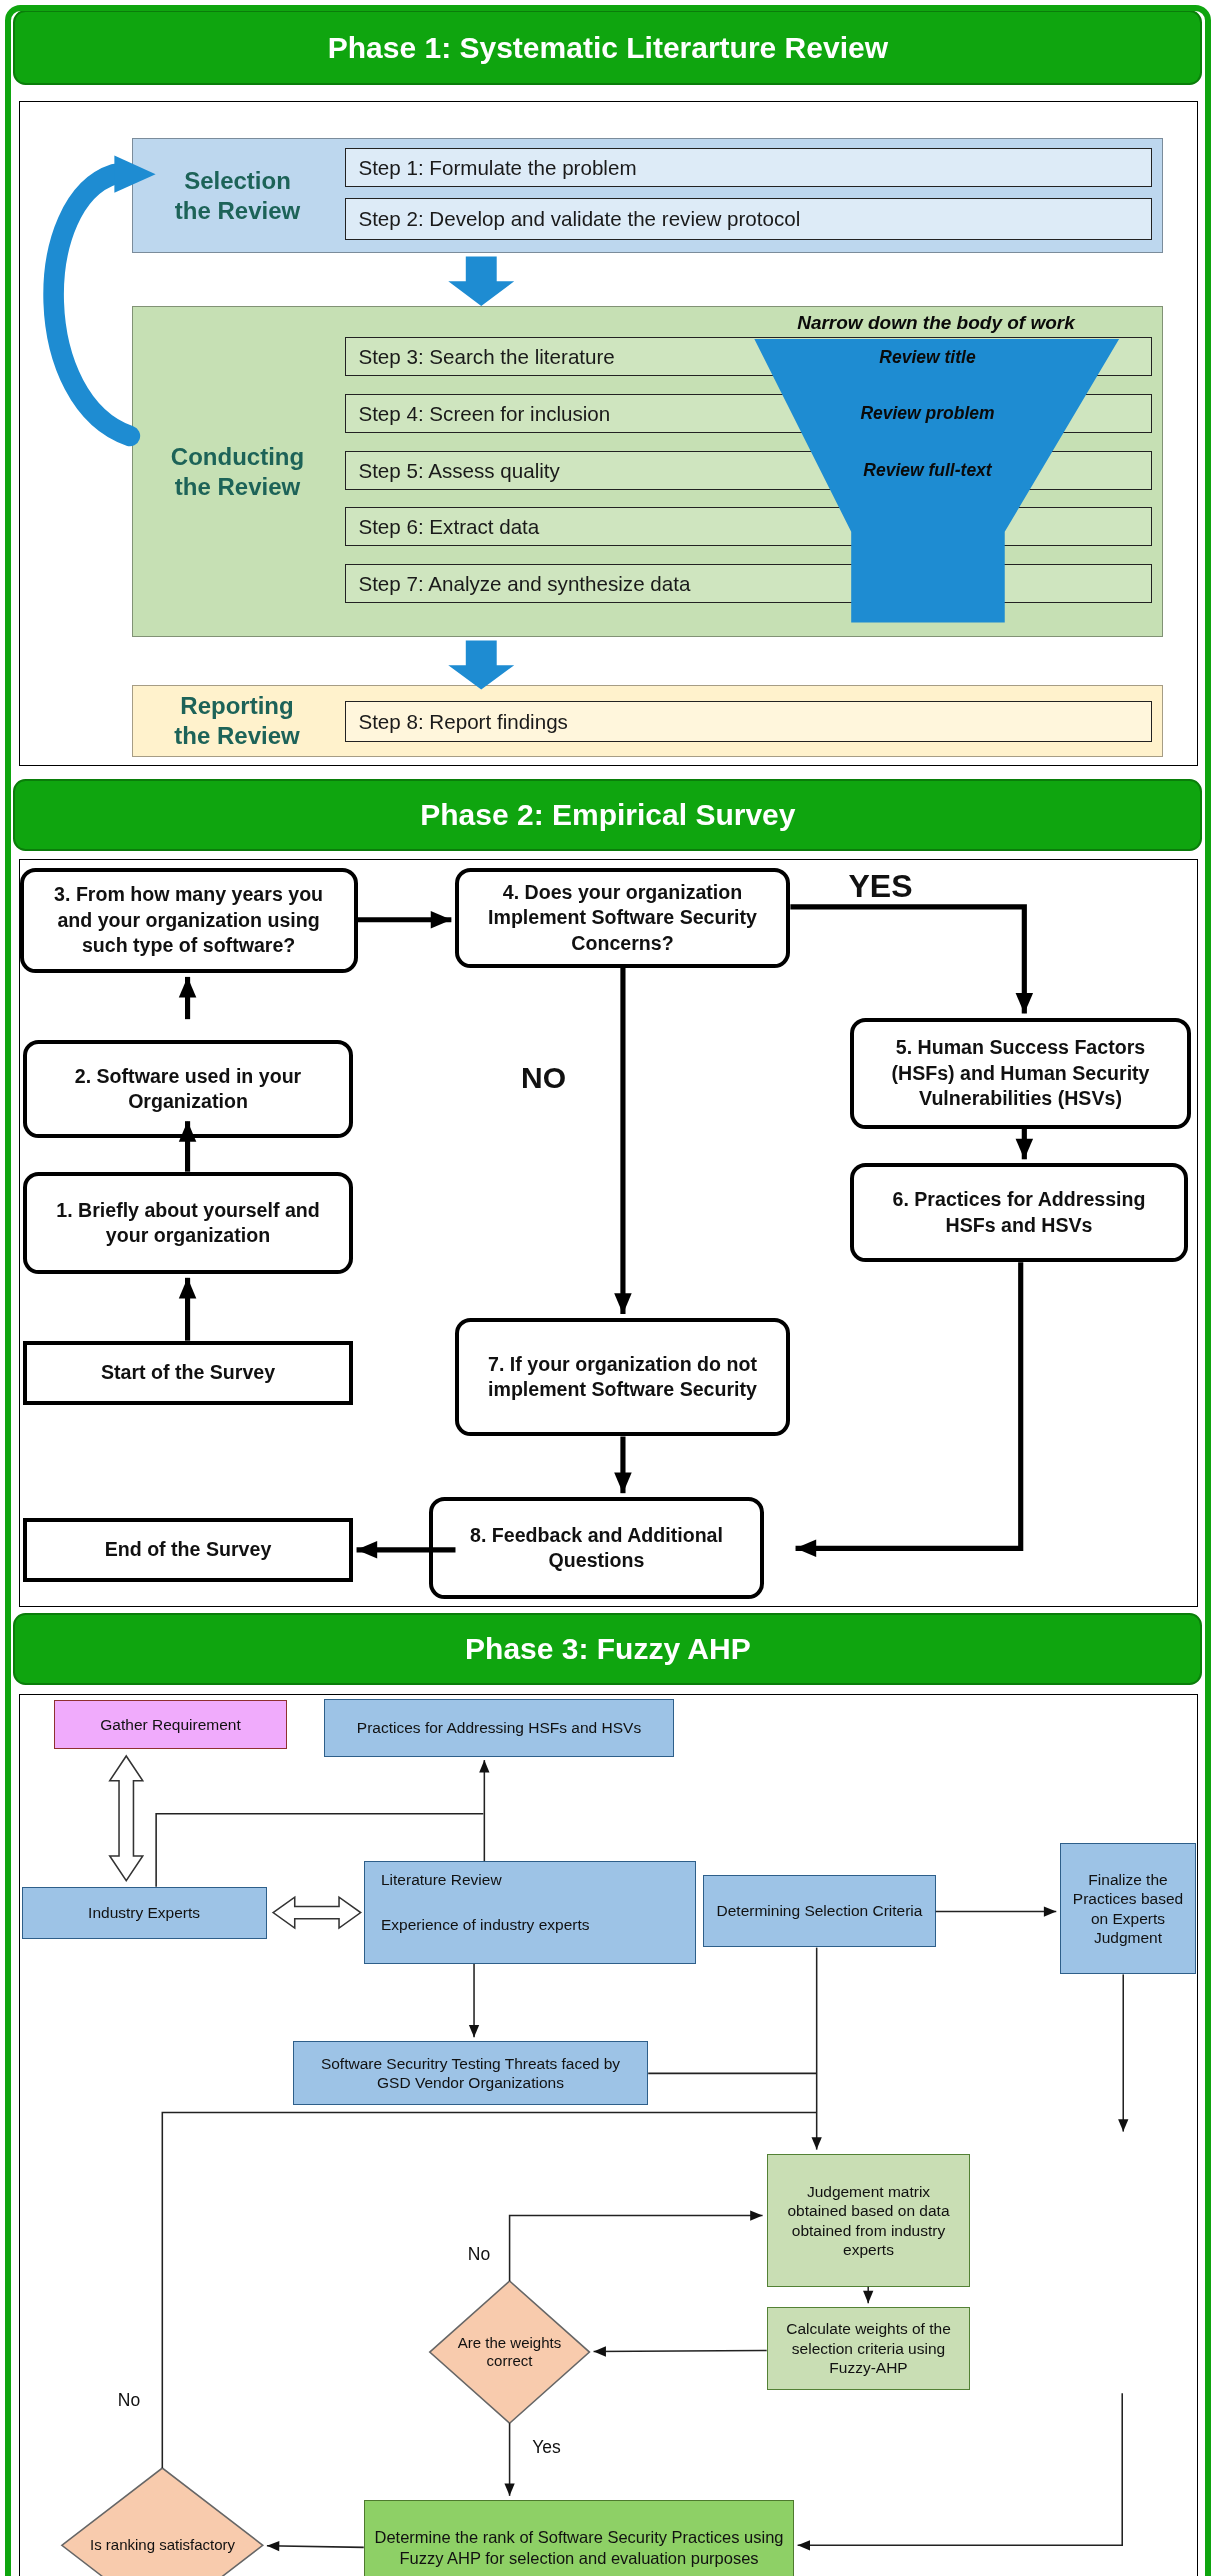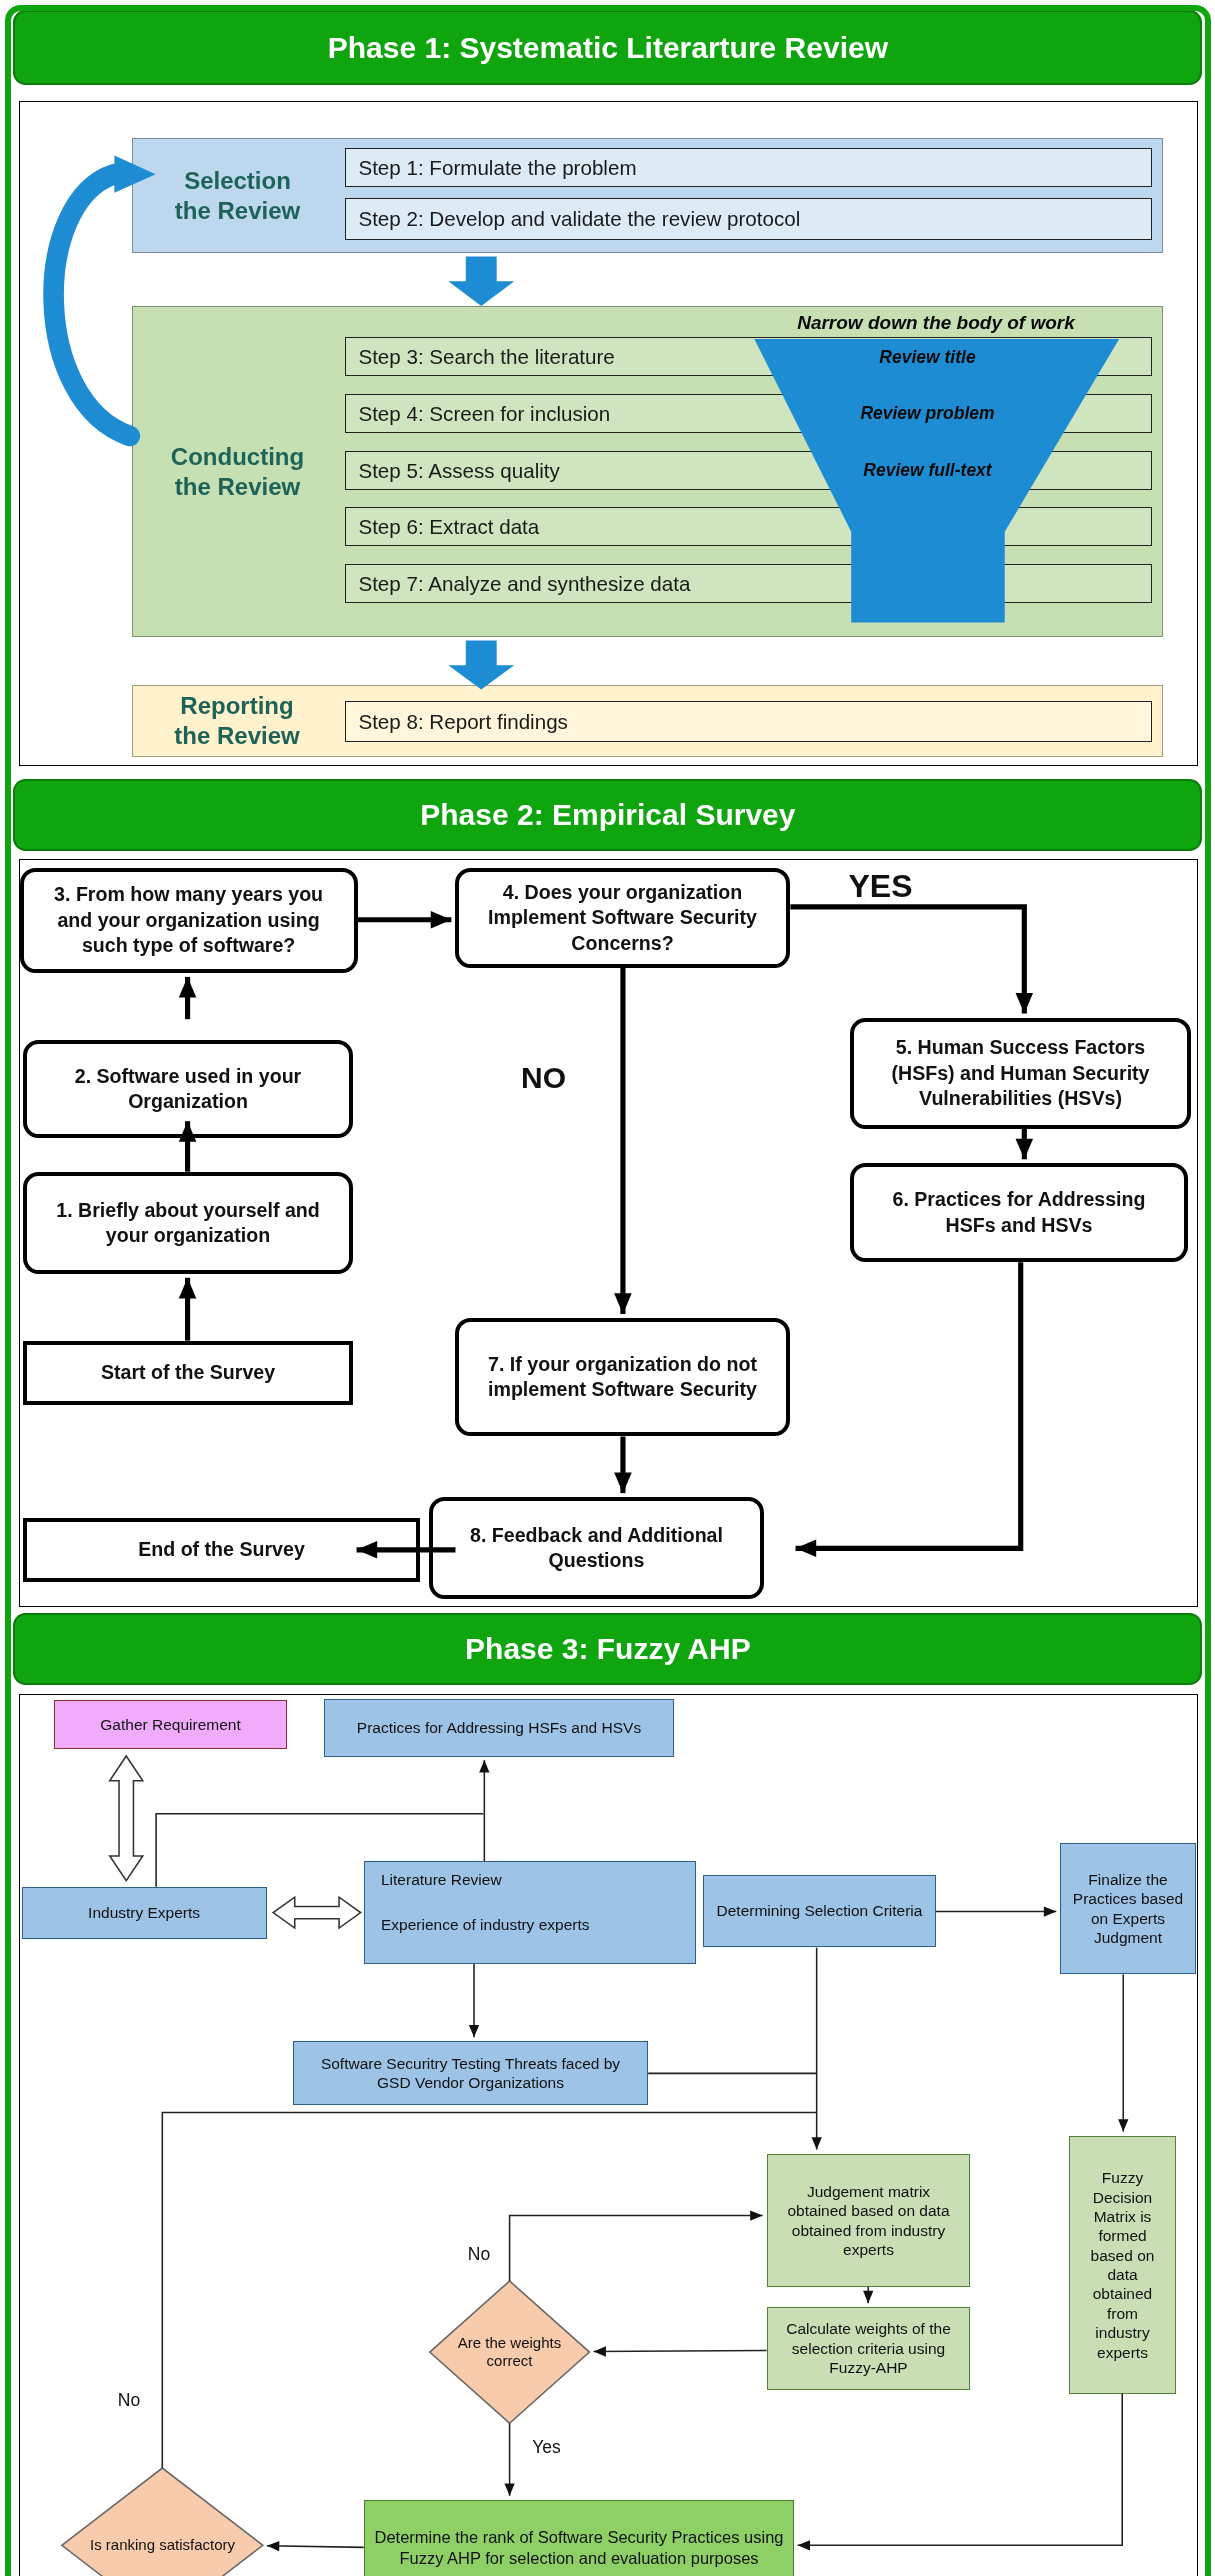--- a/index.html
+++ b/index.html
@@ -75,36 +75,35 @@
   <div class="abs p2node flexc" style="left:455px;top:868px;width:335px;height:100px;">4. Does your organization Implement Software Security Concerns?</div>
   <div class="abs bigword flexc" style="left:824px;top:868px;width:113px;height:36px;font-size:32px;">YES</div>
   <div class="abs p2node flexc" style="left:23px;top:1019px;width:330px;height:98px;margin-top:21px;">2. Software used in your Organization</div>
   <div class="abs p2node flexc" style="left:850px;top:1018px;width:341px;height:111px;">5. Human Success Factors (HSFs) and Human Security Vulnerabilities (HSVs)</div>
   <div class="abs bigword flexc" style="left:505px;top:1061px;width:77px;height:34px;font-size:30px;">NO</div>
   <div class="abs p2node flexc" style="left:850px;top:1163px;width:338px;height:99px;">6. Practices for Addressing HSFs and HSVs</div>
   <div class="abs p2node flexc" style="left:23px;top:1172px;width:330px;height:102px;">1. Briefly about yourself and your organization</div>
   <div class="abs p2node p2sharp flexc" style="left:23px;top:1341px;width:330px;height:64px;">Start of the Survey</div>
   <div class="abs p2node flexc" style="left:455px;top:1318px;width:335px;height:118px;">7. If your organization do not implement Software Security</div>
   <div class="abs p2node flexc" style="left:429px;top:1497px;width:335px;height:102px;">8. Feedback and Additional Questions</div>
-  <div class="abs p2node p2sharp flexc" style="left:23px;top:1518px;width:397px;height:64px;">End of the Survey</div>
+  <div class="abs p2node p2sharp flexc" style="left:23px;top:1518px;width:330px;height:64px;">End of the Survey</div>
 
   <div class="abs hdr flexc" style="left:13.4px;top:1613px;width:1189px;height:72px;">Phase 3: Fuzzy AHP</div>
   <div class="abs panel" style="left:18.5px;top:1694px;width:1179px;height:1081px;"></div>
 
   <div class="abs p3node pk flexc" style="left:54px;top:1700px;width:233px;height:49px;">Gather Requirement</div>
   <div class="abs p3node b flexc" style="left:324px;top:1699px;width:350px;height:58px;">Practices for Addressing HSFs and HSVs</div>
   <div class="abs p3node b flexc" style="left:21.6px;top:1887px;width:245px;height:52px;">Industry Experts</div>
   <div class="abs p3node b" style="left:364px;top:1861px;width:332px;height:103px;"></div>
   <div class="abs" style="left:381px;top:1871px;width:289px;height:23px;font-size:15.5px;">Literature Review</div>
   <div class="abs" style="left:381px;top:1916px;width:299px;height:23px;font-size:15.5px;">Experience of industry experts</div>
   <div class="abs p3node b flexc" style="left:703px;top:1875px;width:233px;height:72px;">Determining Selection Criteria</div>
   <div class="abs p3node b flexc" style="left:1060px;top:1843px;width:136px;height:131px;">Finalize the Practices based on Experts Judgment</div>
   <div class="abs p3node b flexc" style="left:293px;top:2041px;width:355px;height:64px;">Software Securitry Testing Threats faced by GSD Vendor Organizations</div>
   <div class="abs p3node g flexc" style="left:767px;top:2154px;width:203px;height:133px;">Judgement matrix obtained based on data obtained from industry experts</div>
-  <div class="abs p3node g flexc" style="left:1069px;top:2136px;width:107px;height:258px;">Fuzzy Decision Matrix is formed based on data obtained from industry experts</div>
   <div class="abs p3node g flexc" style="left:767px;top:2307px;width:203px;height:83px;">Calculate weights of the selection criteria using Fuzzy-AHP</div>
   <div class="abs p3node gb flexc" style="left:364px;top:2500px;width:430px;height:96px;font-size:16.5px;">Determine the rank of Software Security Practices using Fuzzy AHP for selection and evaluation purposes</div>
 
   <svg id="overlay" class="abs" width="1216" height="2788" viewBox="0 0 2360 5411">
     <defs>
       <marker id="ahb" markerUnits="userSpaceOnUse" markerWidth="50" markerHeight="50" refX="46" refY="25" orient="auto">
         <path d="M6,8 L46,25 L6,42 Z" fill="#000"></path>
       </marker>
       <marker id="ahs" markerUnits="userSpaceOnUse" markerWidth="32" markerHeight="32" refX="28" refY="16" orient="auto">
         <path d="M4,6 L28,16 L4,26 Z" fill="#111"></path>

